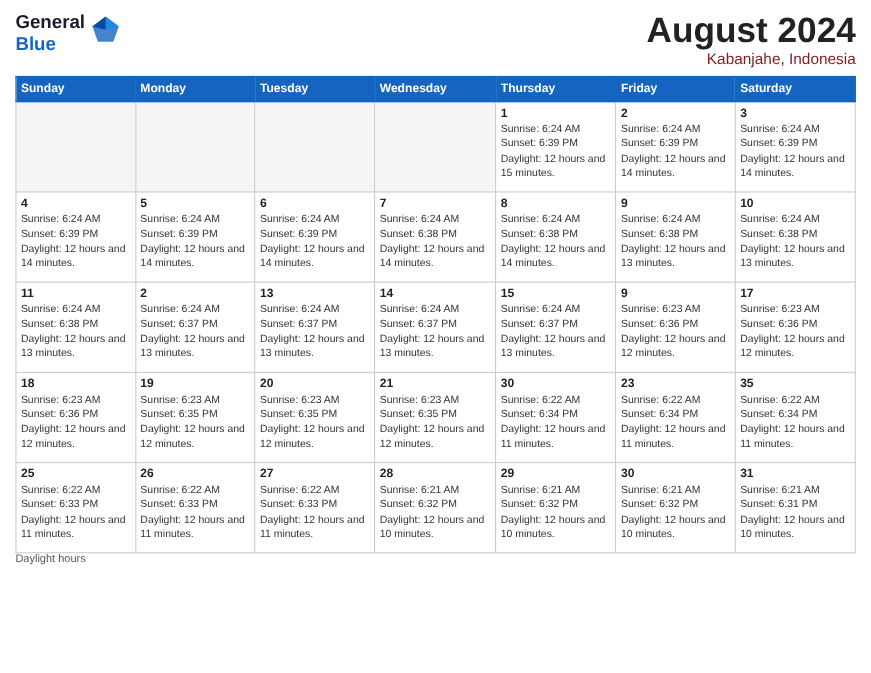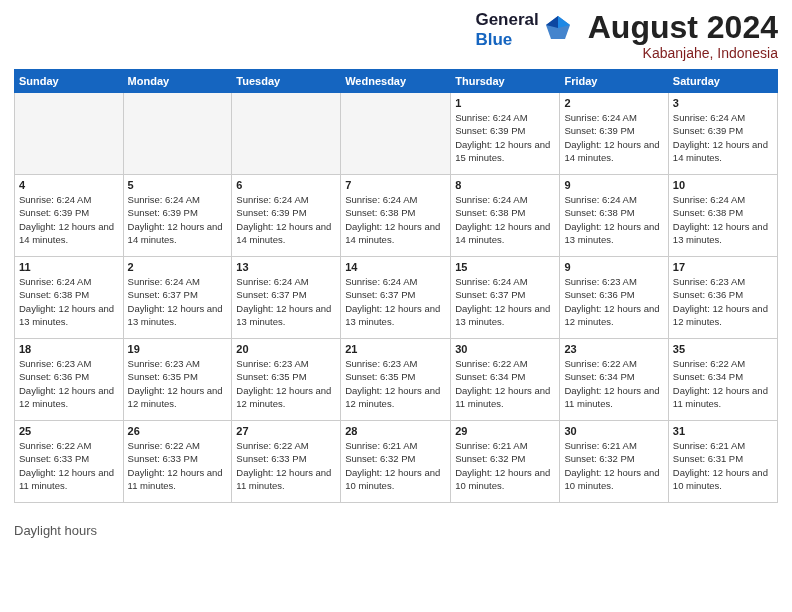--- a/index.html
+++ b/index.html
@@ -9,21 +9,21 @@
       width: 792px;
       height: 612px;
       overflow: hidden;
     }
     .container {
       width: 792px;
       padding: 10px 14px 8px 14px;
     }
     .header {
       display: flex;
-      justify-content: flex-end;
+      justify-content: space-between;
       align-items: flex-start;
       margin-bottom: 8px;
       gap: 15px;
     }
     .logo {
       display: flex;
       align-items: center;
     }
     .title-block {
       text-align: right;
@@ -69,22 +69,22 @@
       font-weight: bold;
       color: #222;
       margin-bottom: 2px;
     }
     .day-detail {
       color: #333;
       font-size: 9.5px;
       line-height: 1.4;
     }
     .footer-note {
-      margin-top: 20px;
-      font-size: 13px;
+      margin-top: 0;
+      font-size: 10px;
       color: #555;
       text-align: left;
     }
   </style>
 </head>
 <body>
 
 <div class="container">
   <div class="header">
     <div class="logo">

